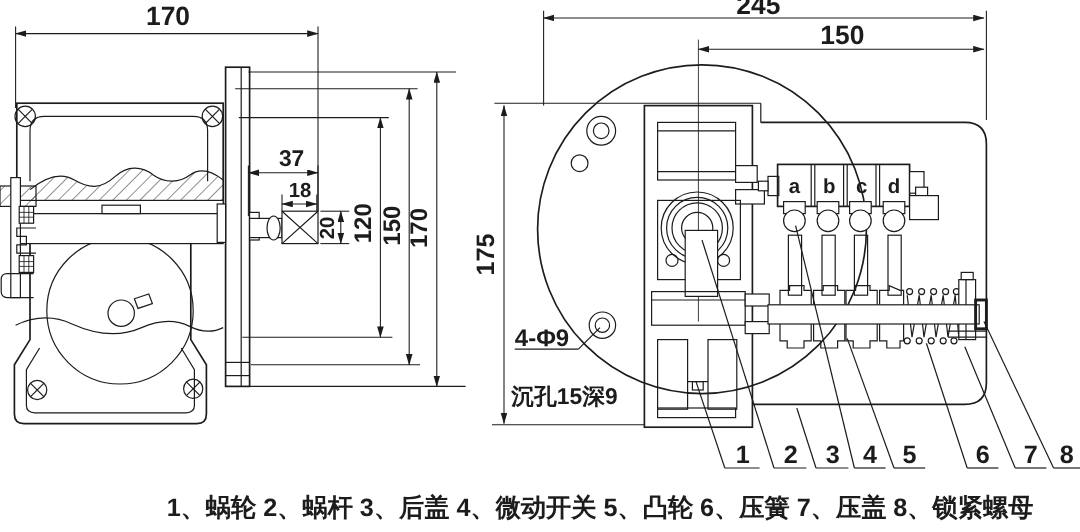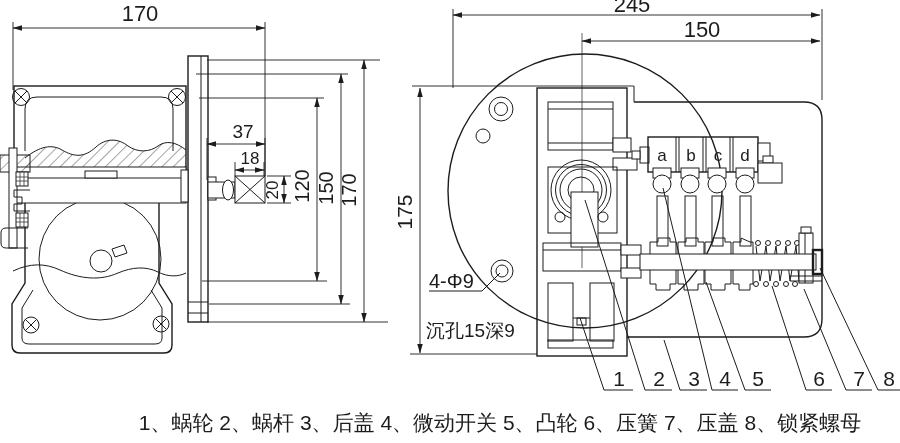--- a/index.html
+++ b/index.html
@@ -1,16 +1,16 @@
 <!DOCTYPE html>
 <html><head>
 <meta charset="utf-8">
 <style>
   html,body{margin:0;padding:0;background:#ffffff;}
-  .stage{position:relative;width:900px;height:443px;background:#ffffff;overflow:hidden;}
+  .stage{position:relative;width:900px;height:443px;background:#ffffff;overflow:hidden;font-weight:bold;}
   svg{display:block;}
   svg text{font-family:"Liberation Sans","DejaVu Sans",sans-serif;fill:#1c1c1c;}
   .ln{stroke:#1c1c1c;stroke-width:1;fill:none;stroke-linecap:butt;}
   .ln2{stroke:#1c1c1c;stroke-width:1.4;fill:none;}
   .dim{stroke:#1c1c1c;stroke-width:0.9;fill:none;}
   .thin{stroke:#1c1c1c;stroke-width:0.7;fill:none;}
   .wfill{fill:#ffffff;stroke:#1c1c1c;stroke-width:1;}
   .wfill2{fill:#ffffff;stroke:#1c1c1c;stroke-width:1.4;}
   .bold{stroke:#1c1c1c;stroke-width:2.4;fill:none;}
   .t22{font-size:22px;} .t21{font-size:21px;} .t20{font-size:20px;}

